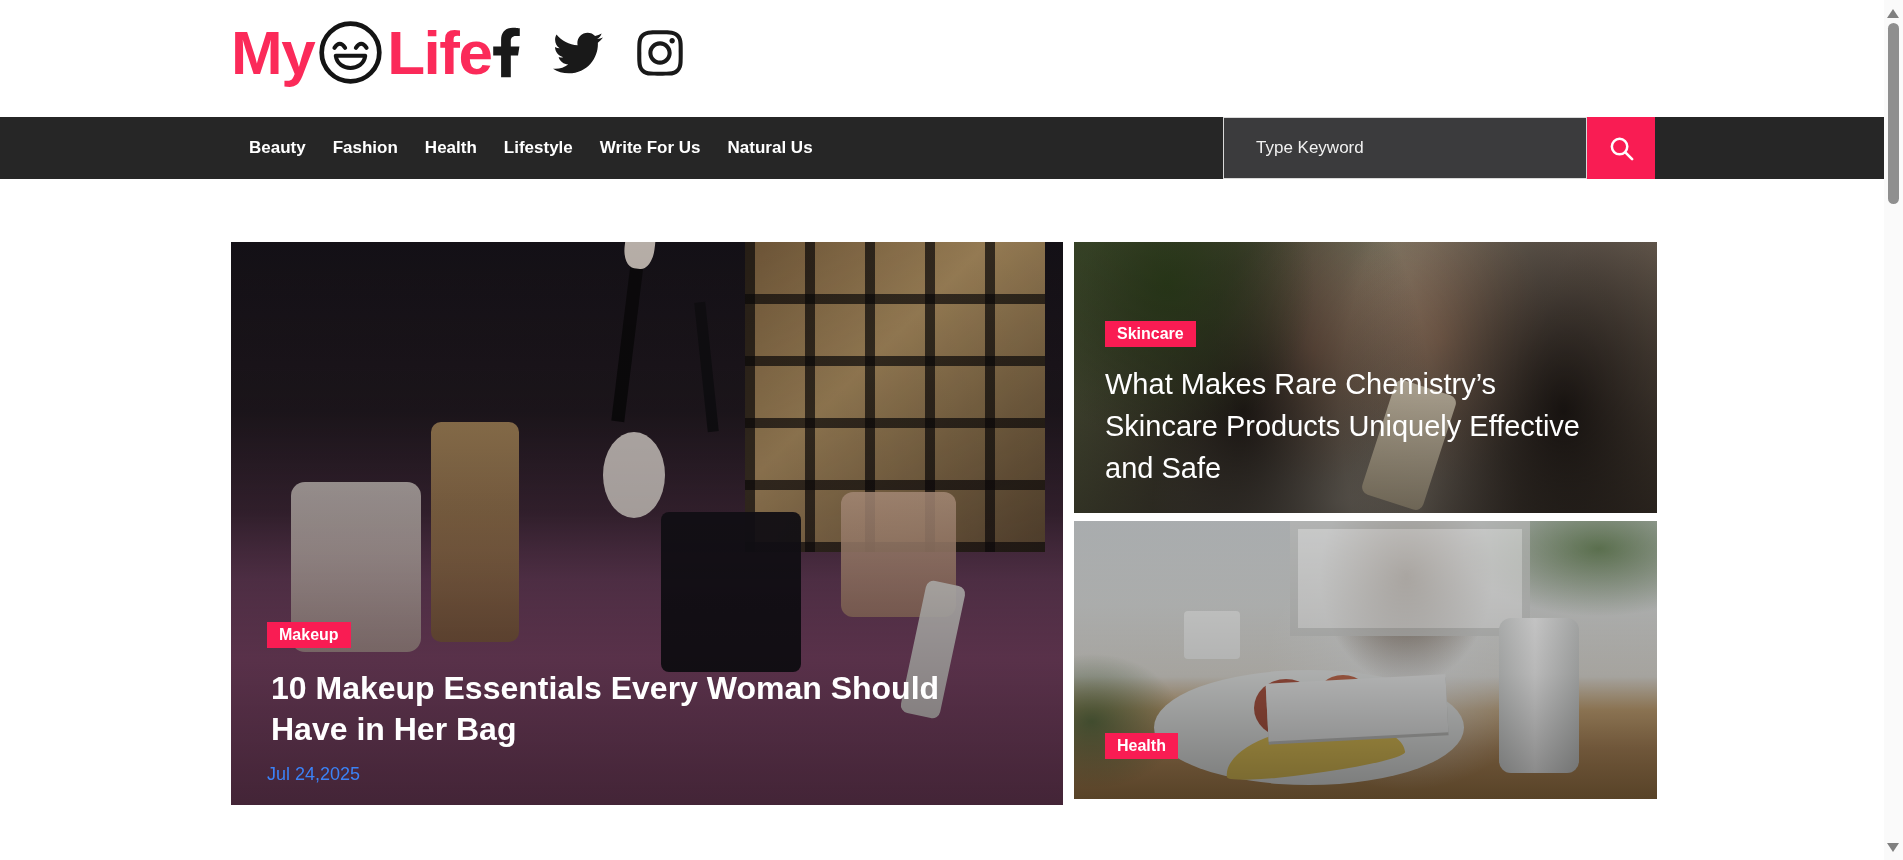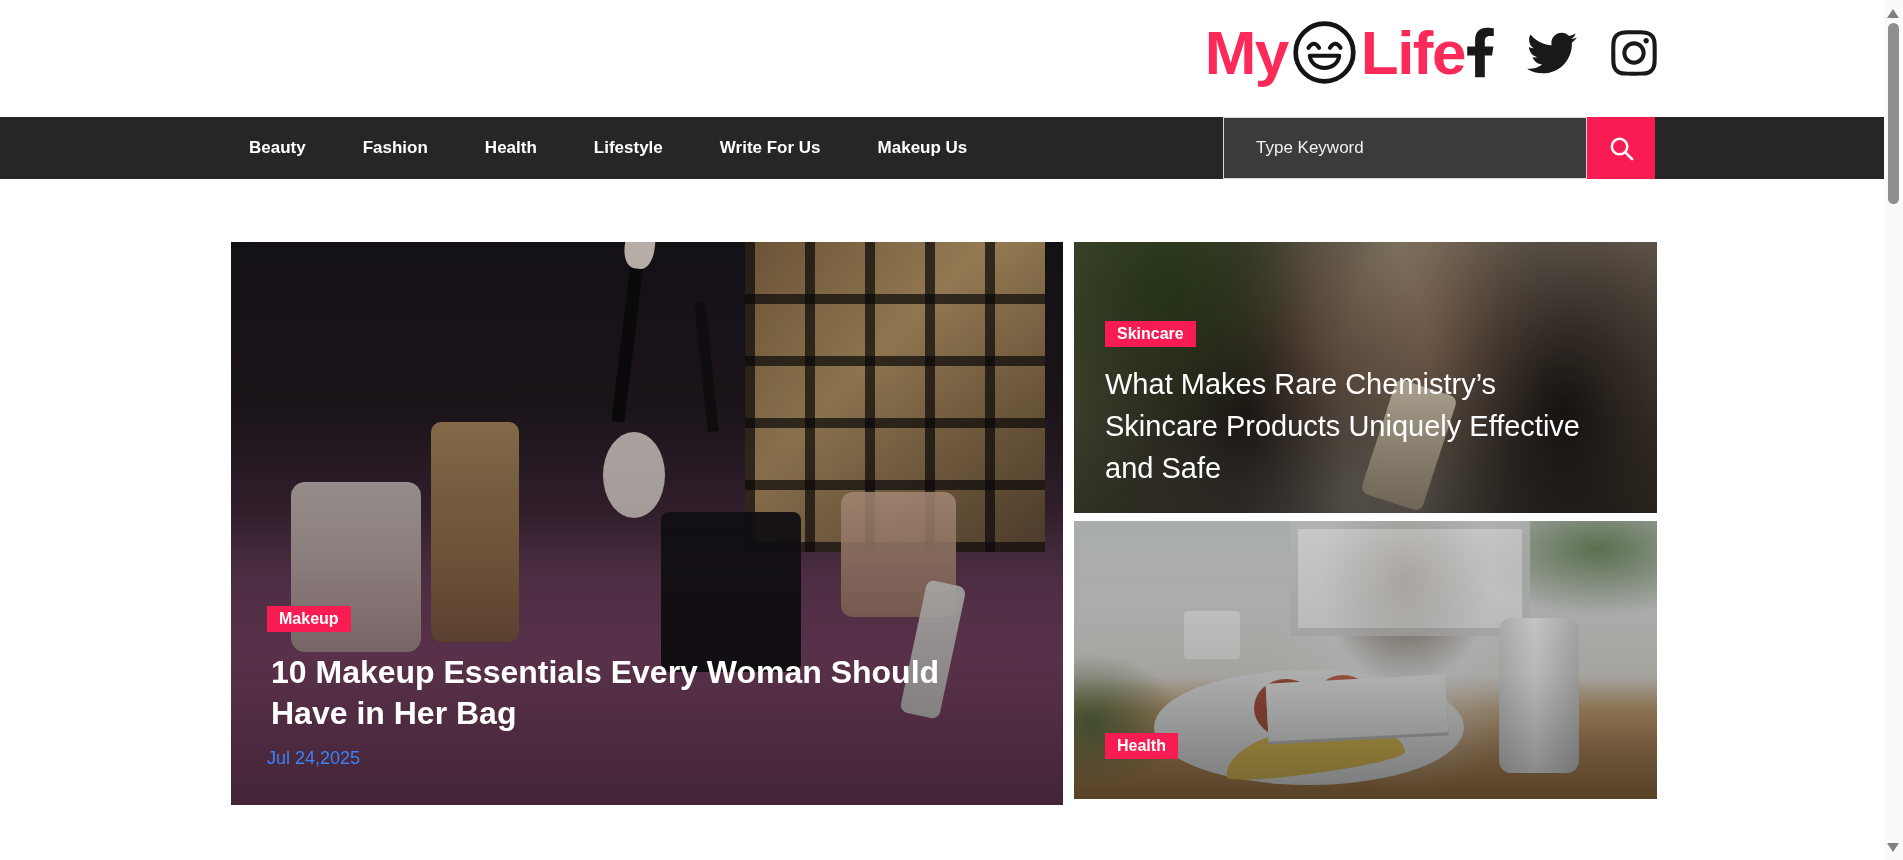--- a/index.html
+++ b/index.html
@@ -11,36 +11,36 @@
   html,body{margin:0;padding:0}
   body{
     width:1903px;height:860px;
     font-family:"Liberation Sans","DejaVu Sans",sans-serif;
     background:#fff;position:relative;overflow:hidden;
   }
   .page{position:absolute;left:0;top:0;width:1884px;height:860px;background:#fff}
 
   
   header{
-    height:117px;display:flex;align-items:center;justify-content:flex-end;
+    height:117px;display:flex;align-items:center;justify-content:flex-start;
     padding:0 224px 12px 231px;background:#fff;
   }
   .logo{display:flex;align-items:center;font-size:62px;font-weight:bold;
     color:var(--logo-pink);letter-spacing:-1.5px;cursor:pointer;line-height:1}
   .logo svg{width:67px;height:67px;margin:0 3px;display:block}
   .socials{display:flex;align-items:center;gap:28px}
   .socials a{display:block;cursor:pointer}
   .socials svg{display:block;fill:#191919}
 
   
   nav{
     height:62px;background:var(--nav-bg);position:relative;
     display:flex;align-items:center;padding-left:249px;
   }
-  .menu{display:flex;gap:57px}
+  .menu{display:flex;gap:27px}
   .menu a{color:#fff;font-size:17px;font-weight:bold;text-decoration:none;cursor:pointer;white-space:nowrap}
   .search{position:absolute;right:229px;top:0;height:62px;display:flex}
   .search input{
     width:364px;height:100%;background:#3b3b3d;border:1px solid #d9d9d9;
     color:#fff;padding:0 32px;font-size:17px;font-family:inherit;outline:none;
   }
   .search input::placeholder{color:#f1f1f1;opacity:1}
   .search button{
     width:68px;height:100%;background:var(--accent);border:none;cursor:pointer;
     display:flex;align-items:center;justify-content:center;
@@ -49,21 +49,21 @@
   
   main{margin:63px 0 0 231px;display:grid;grid-template-columns:832px 583px;gap:11px;width:1426px}
   .col-right{display:flex;flex-direction:column;gap:8px}
   .card{position:relative;overflow:hidden;cursor:pointer}
   .card-featured{height:563px}
   .card-sm1{height:271px}
   .card-sm2{height:278px}
   .img{position:absolute;inset:0;z-index:0}
   .card::after{content:"";position:absolute;inset:0;z-index:1;
     background:linear-gradient(180deg,rgba(0,0,0,.16) 0%,rgba(0,0,0,.28) 55%,rgba(0,0,0,.5) 100%)}
-  .content{position:absolute;left:36px;right:26px;bottom:36px;z-index:2}
+  .content{position:absolute;left:36px;right:26px;bottom:20px;z-index:2}
   .card-sm1 .content,.card-sm2 .content{left:31px;bottom:24px}
   .badge{display:inline-block;background:var(--accent);color:#fff;font-size:16px;
     font-weight:bold;padding:4px 12px;margin-bottom:16px;cursor:pointer}
   .title-xl{margin:4px;color:#fff;font-size:32px;line-height:1.3;font-weight:bold;max-width:700px;cursor:pointer}
   .title-md{margin:0;color:#fff;font-size:29px;line-height:1.45;font-weight:normal;max-width:495px;cursor:pointer}
   .date{color:#3b82f6;font-size:18px;margin-top:13px}
 
   
   .img-makeup{background:linear-gradient(180deg,#17131a 0%,#221a21 30%,#41293a 48%,#6e4160 60%,#8d4e75 74%,#87496e 100%)}
   .mk{position:absolute}
@@ -158,21 +158,21 @@
     </div>
   </header>
 
   <nav>
     <div class="menu">
       <a>Beauty</a>
       <a>Fashion</a>
       <a>Health</a>
       <a>Lifestyle</a>
       <a>Write For Us</a>
-      <a>Makeup Us</a>
+      <a>Natural Us</a>
     </div>
     <div class="search">
       <input type="text" placeholder="Type Keyword" style="">
       <button title="Search">
         <svg width="27" height="27" viewBox="0 0 28 28">
           <circle cx="12" cy="12" r="8" fill="none" stroke="#ffffff" stroke-width="2.6"></circle>
           <line x1="18" y1="18" x2="25" y2="25" stroke="#ffffff" stroke-width="2.8" stroke-linecap="round"></line>
         </svg>
       </button>
     </div>

